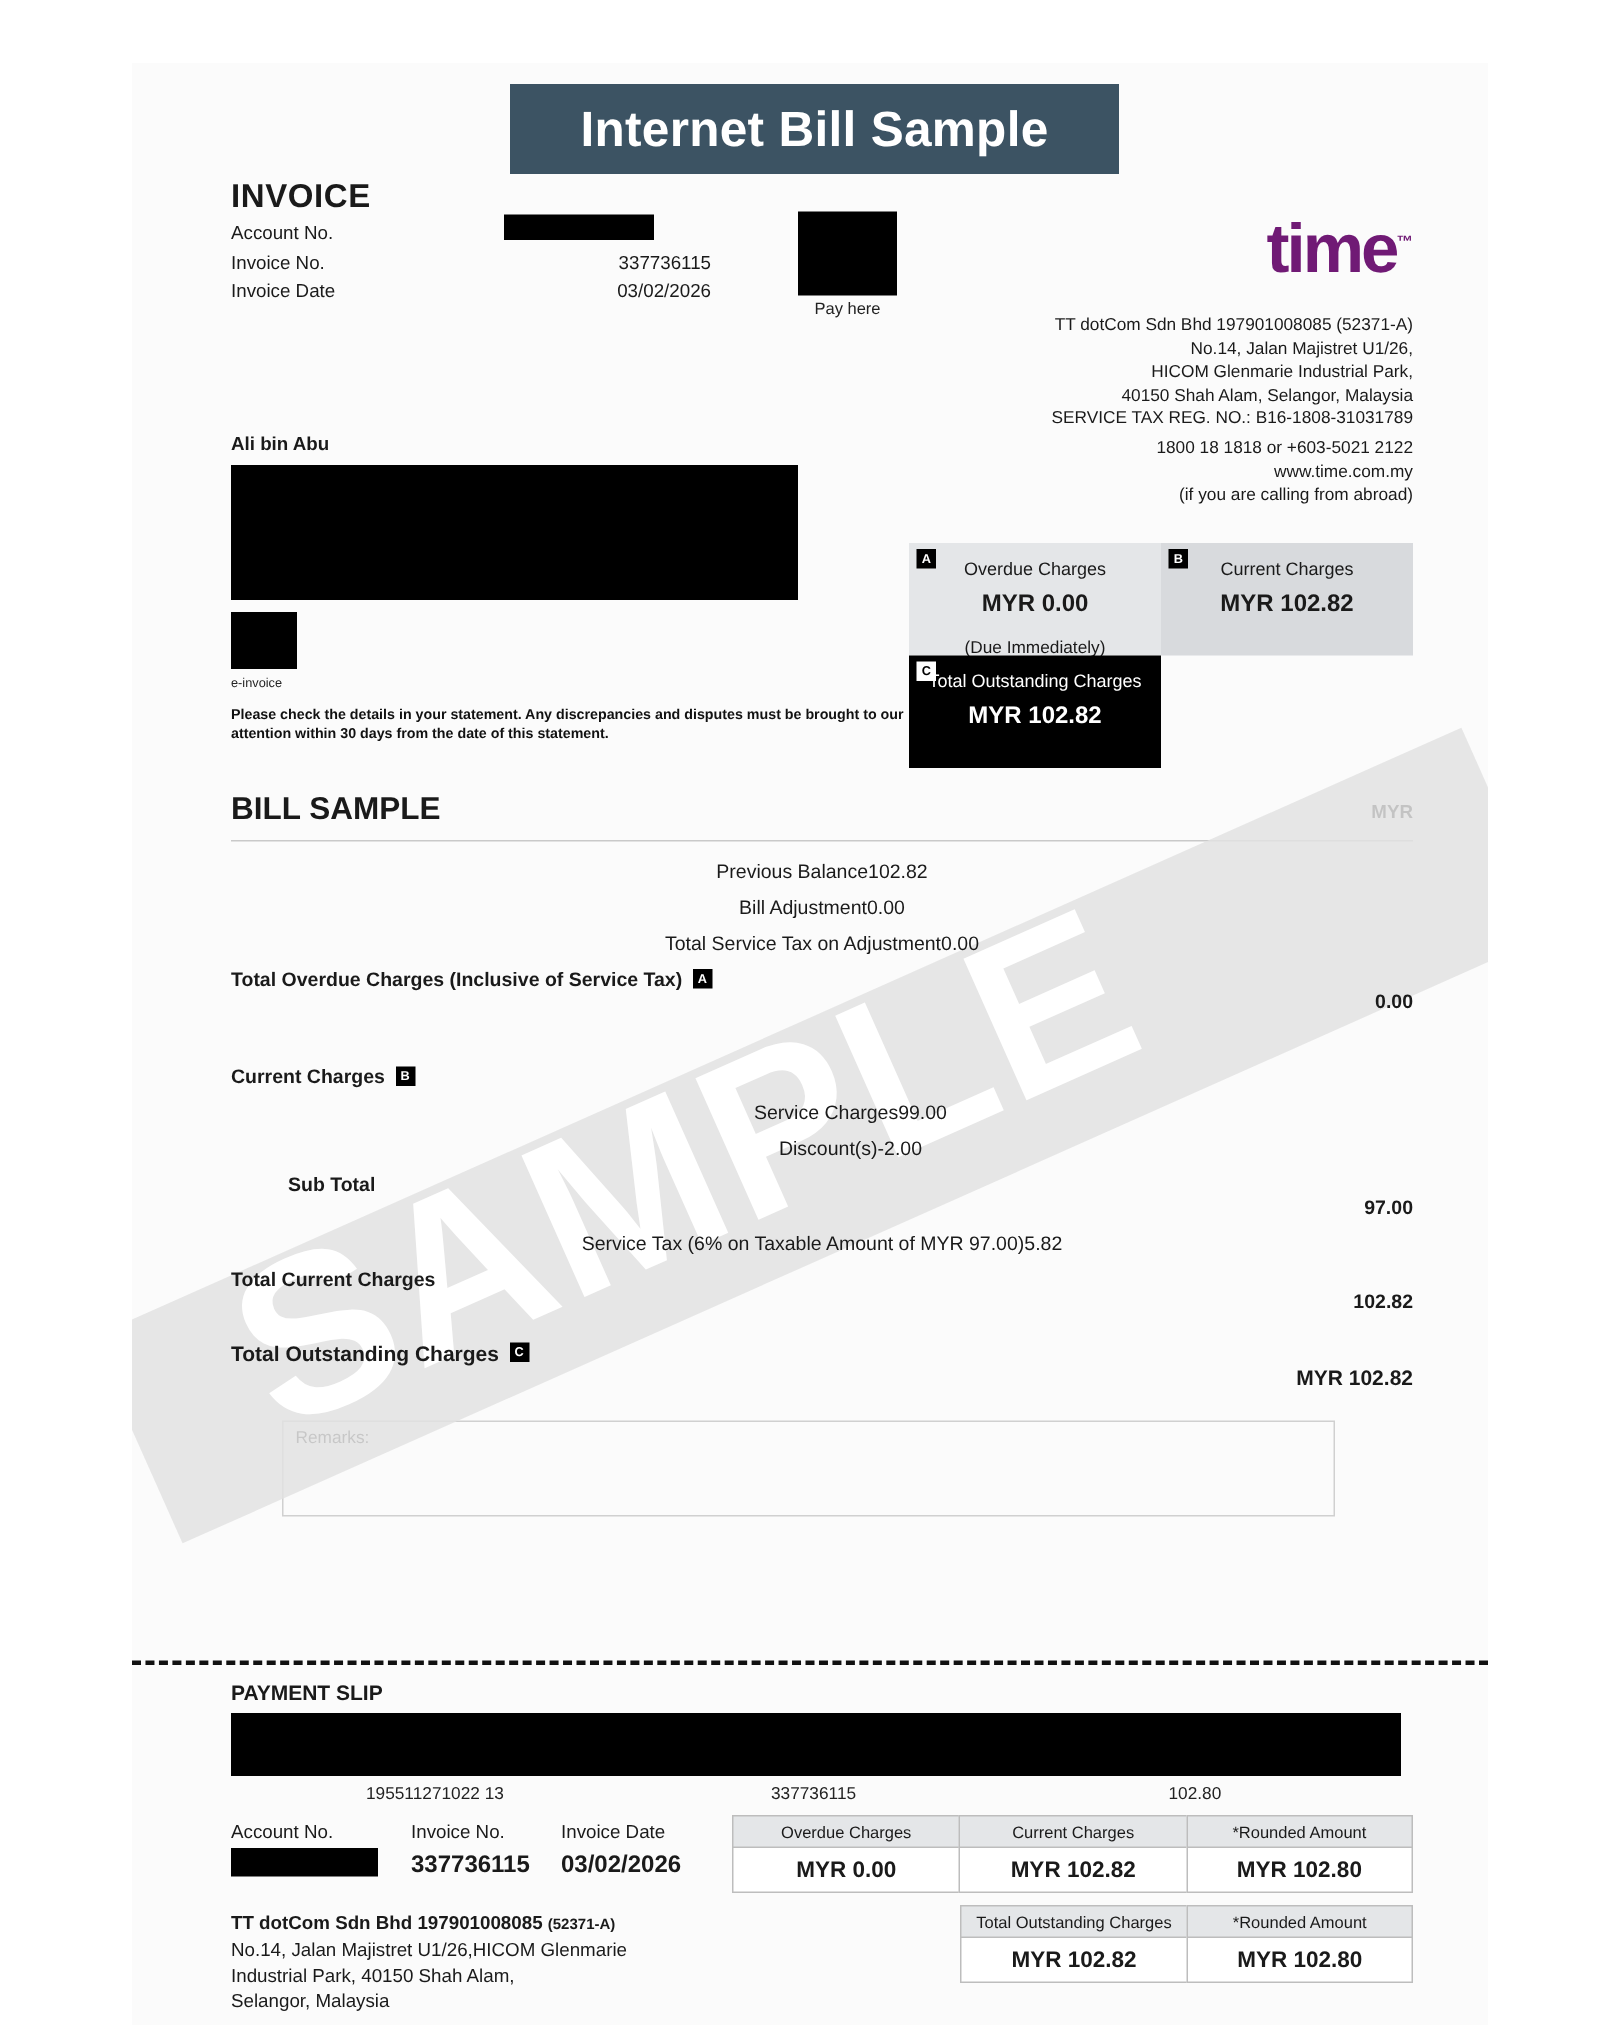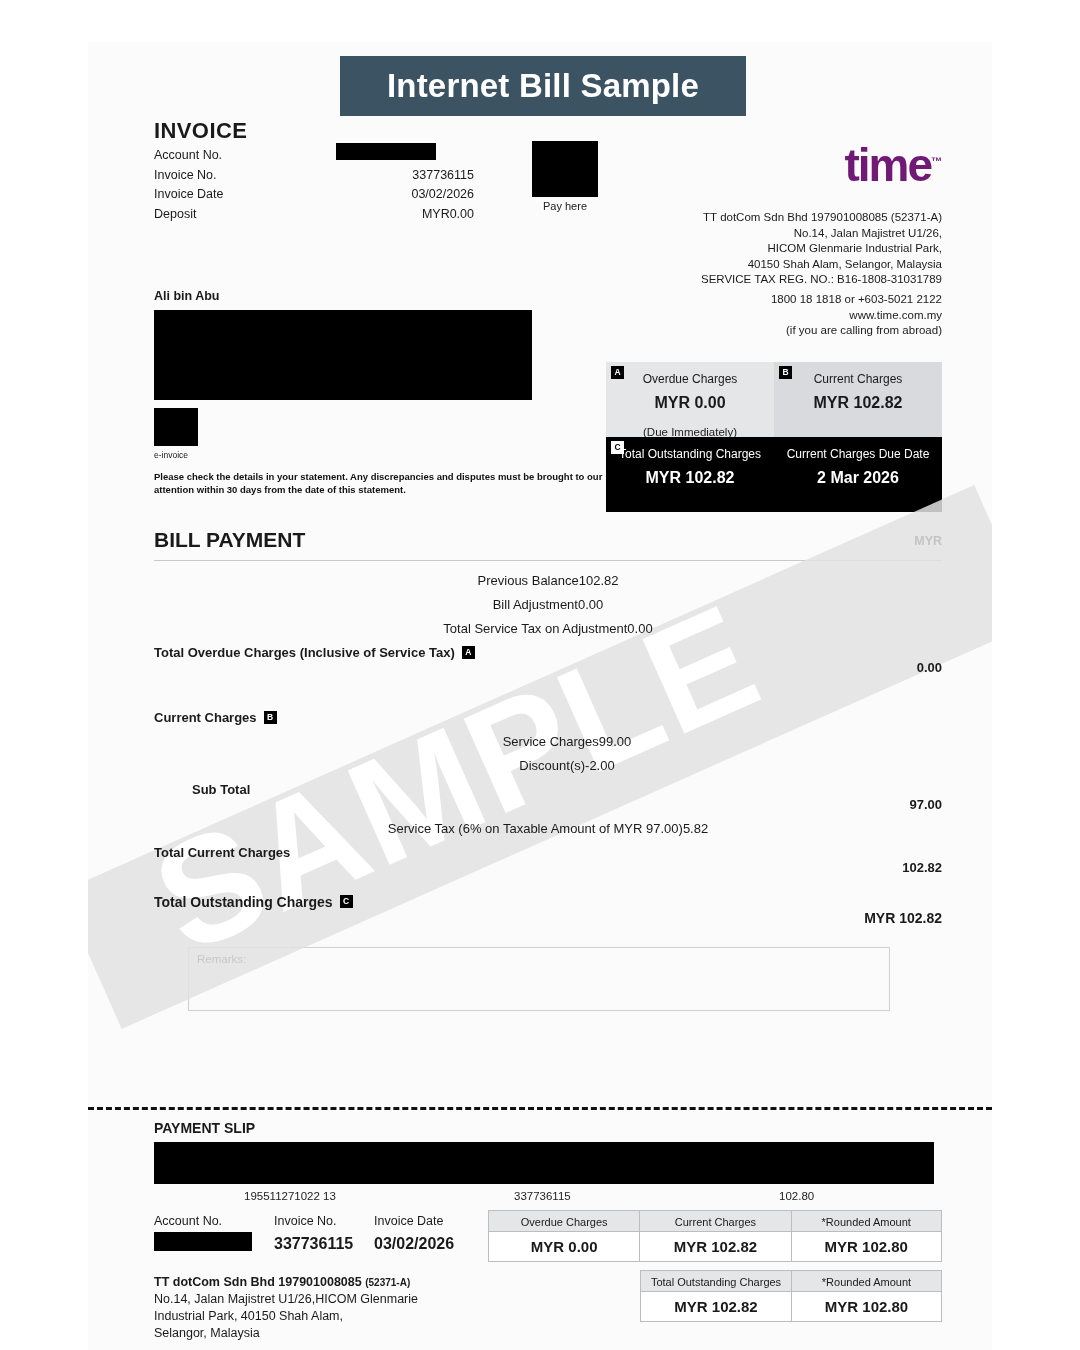--- a/index.html
+++ b/index.html
@@ -485,24 +485,20 @@
         <div class="k">Account No.</div>
         <div class="v"></div>
       </div>
       <div class="inv-row">
         <div class="k">Invoice No.</div>
         <div class="v">337736115</div>
       </div>
       <div class="inv-row">
         <div class="k">Invoice Date</div>
         <div class="v">03/02/2026</div>
-      </div>
-      <div class="inv-row">
-        <div class="k">Deposit</div>
-        <div class="v">MYR0.00</div>
       </div>
     </div>
     <div class="redact-acct"></div>
     <div class="payhere-box"></div>
     <div class="payhere-label">Pay here</div>
 
     <div class="time-logo"><span>time</span><sup>™</sup></div>
     <div class="company-block">
       <div>TT dotCom Sdn Bhd 197901008085 (52371-A)</div>
       <div>No.14, Jalan Majistret U1/26,</div>
@@ -535,28 +531,24 @@
           <div class="chg-label">Current Charges</div>
           <div class="chg-value">MYR 102.82</div>
         </div>
       </div>
       <div class="chg-row">
         <div class="chg-cell black">
           <div class="chg-tag">C</div>
           <div class="chg-label">Total Outstanding Charges</div>
           <div class="chg-value">MYR 102.82</div>
         </div>
-        <div class="chg-cell black">
-          <div class="chg-label">Current Charges Due Date</div>
-          <div class="chg-value">2 Mar 2026</div>
-        </div>
-      </div>
-    </div>
-
-    <div class="bs-title">BILL PAYMENT</div>
+      </div>
+    </div>
+
+    <div class="bs-title">BILL SAMPLE</div>
     <div class="bs-cur">MYR</div>
     <div class="bs-rule"></div>
     <div class="bs-table">
       <div class="bs-line">
         <div class="lbl">Previous Balance</div>
         <div class="amt">102.82</div>
       </div>
       <div class="bs-line">
         <div class="lbl">Bill Adjustment</div>
         <div class="amt">0.00</div>

